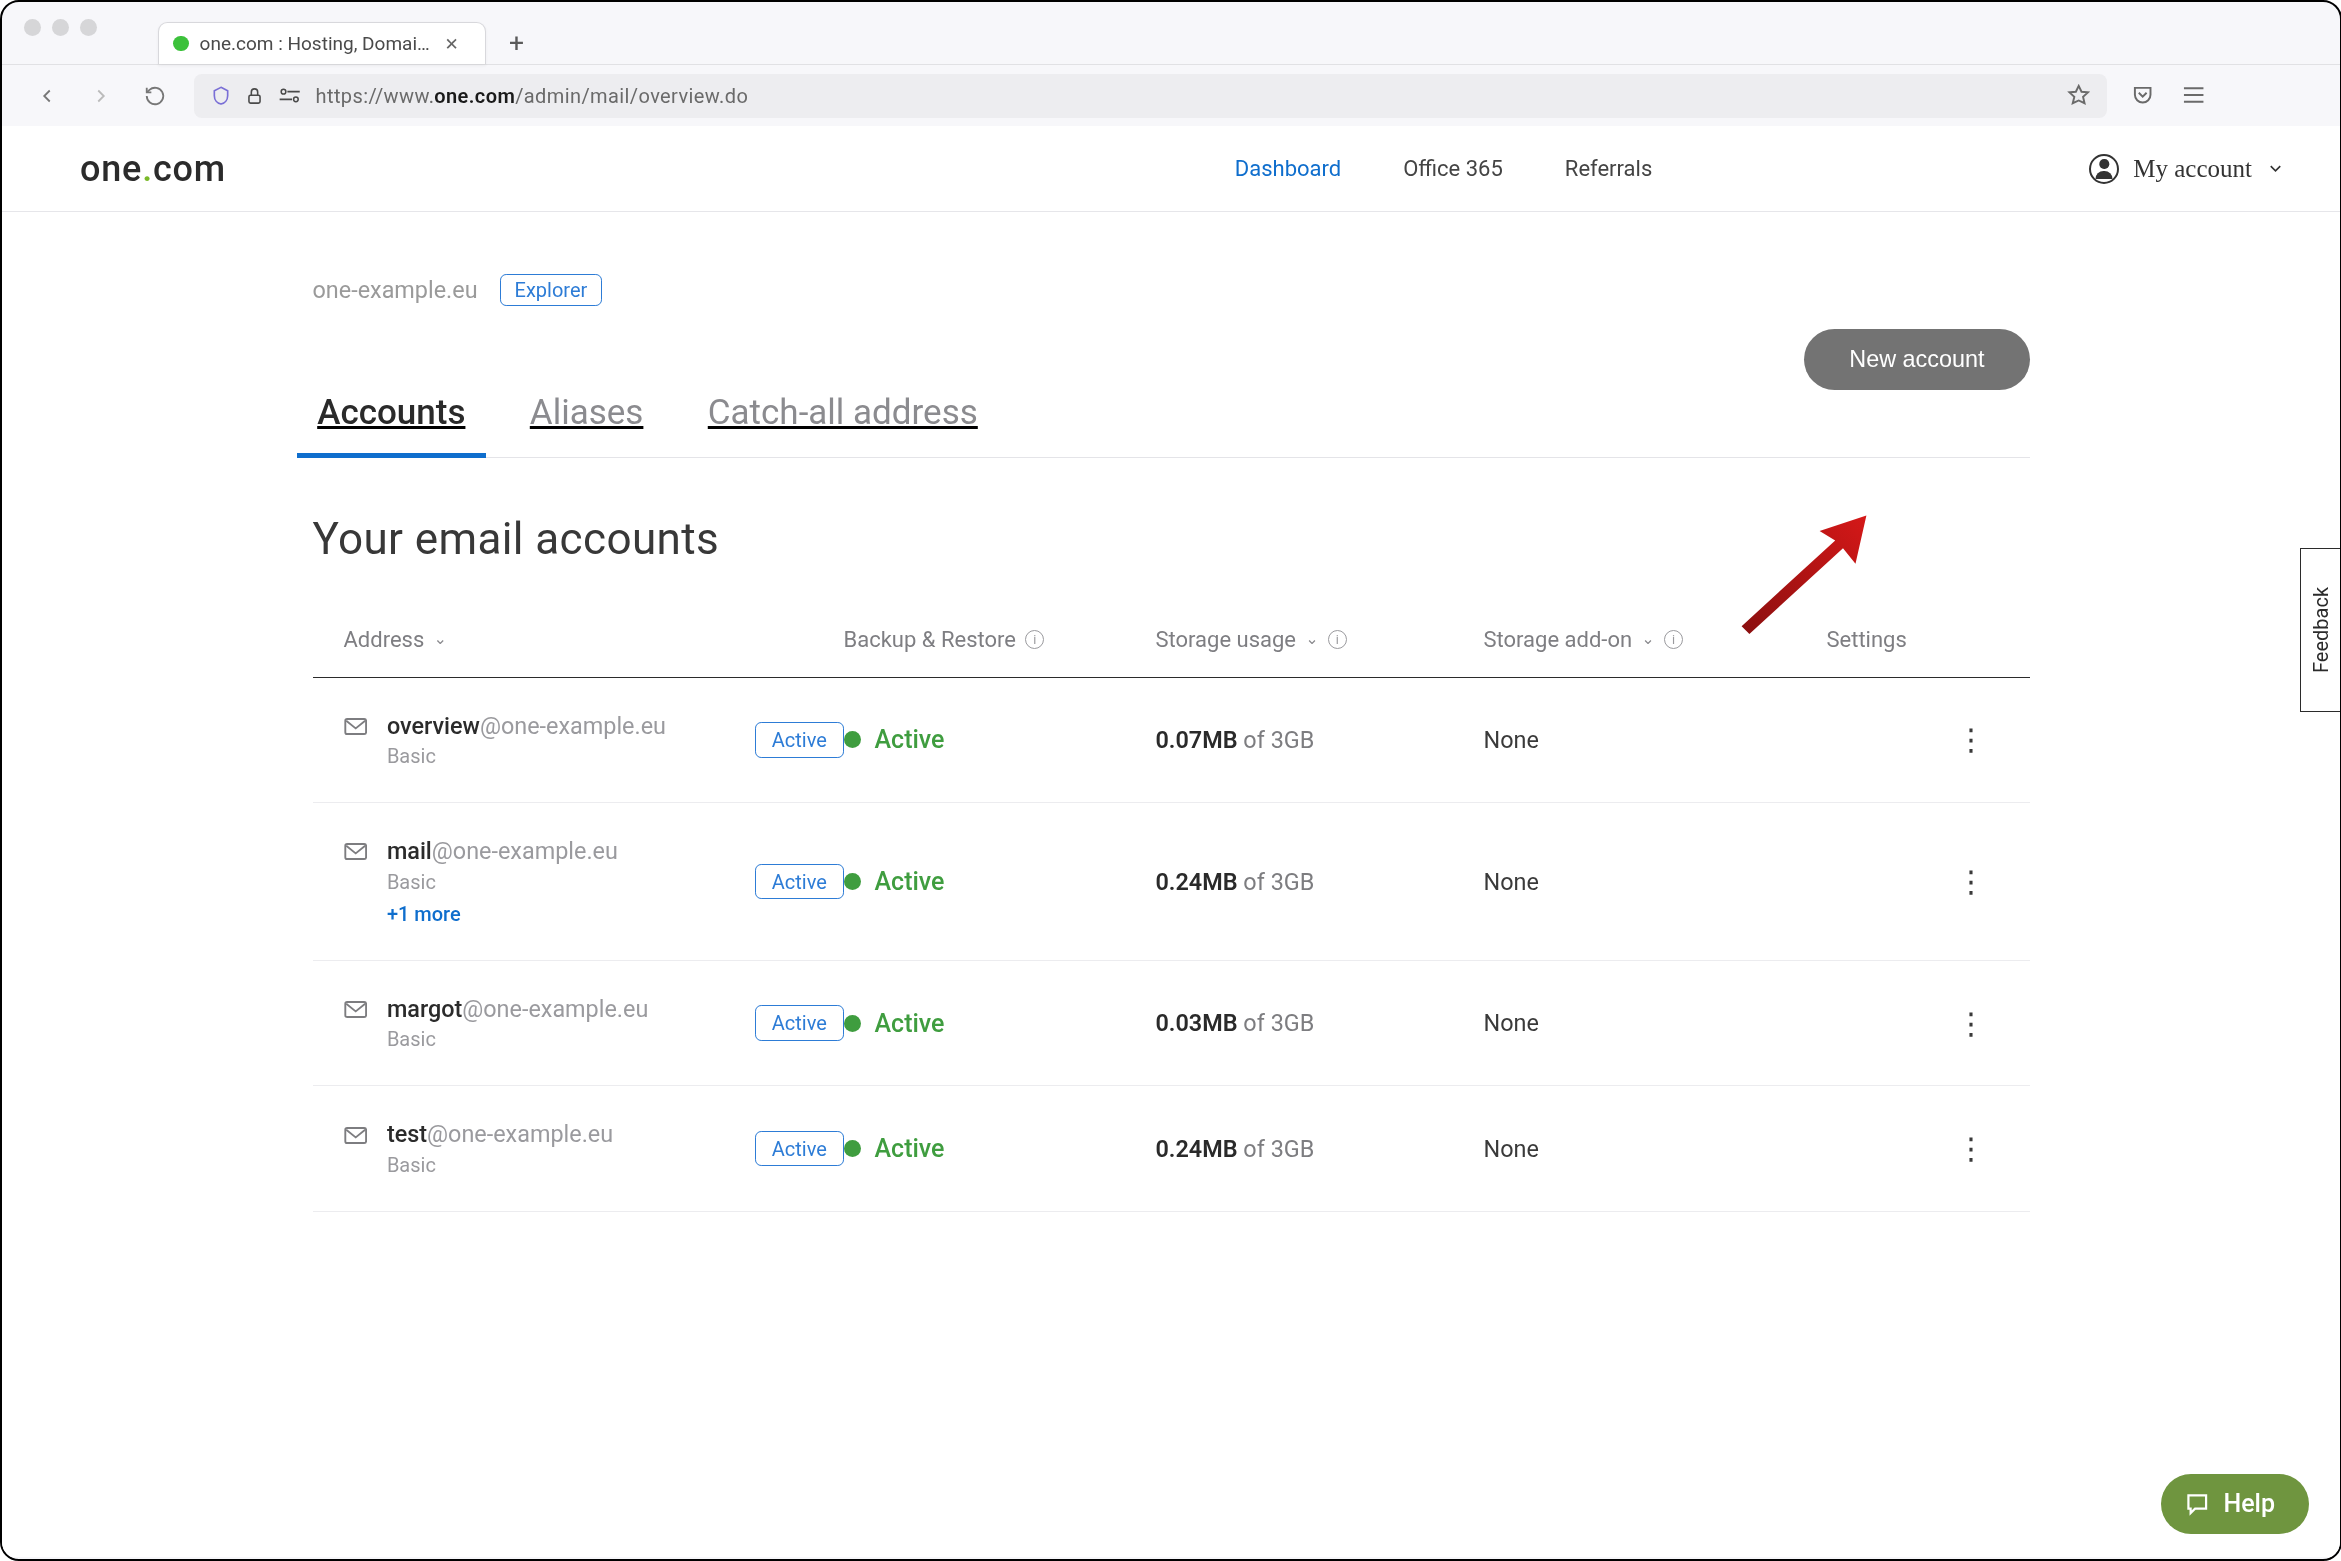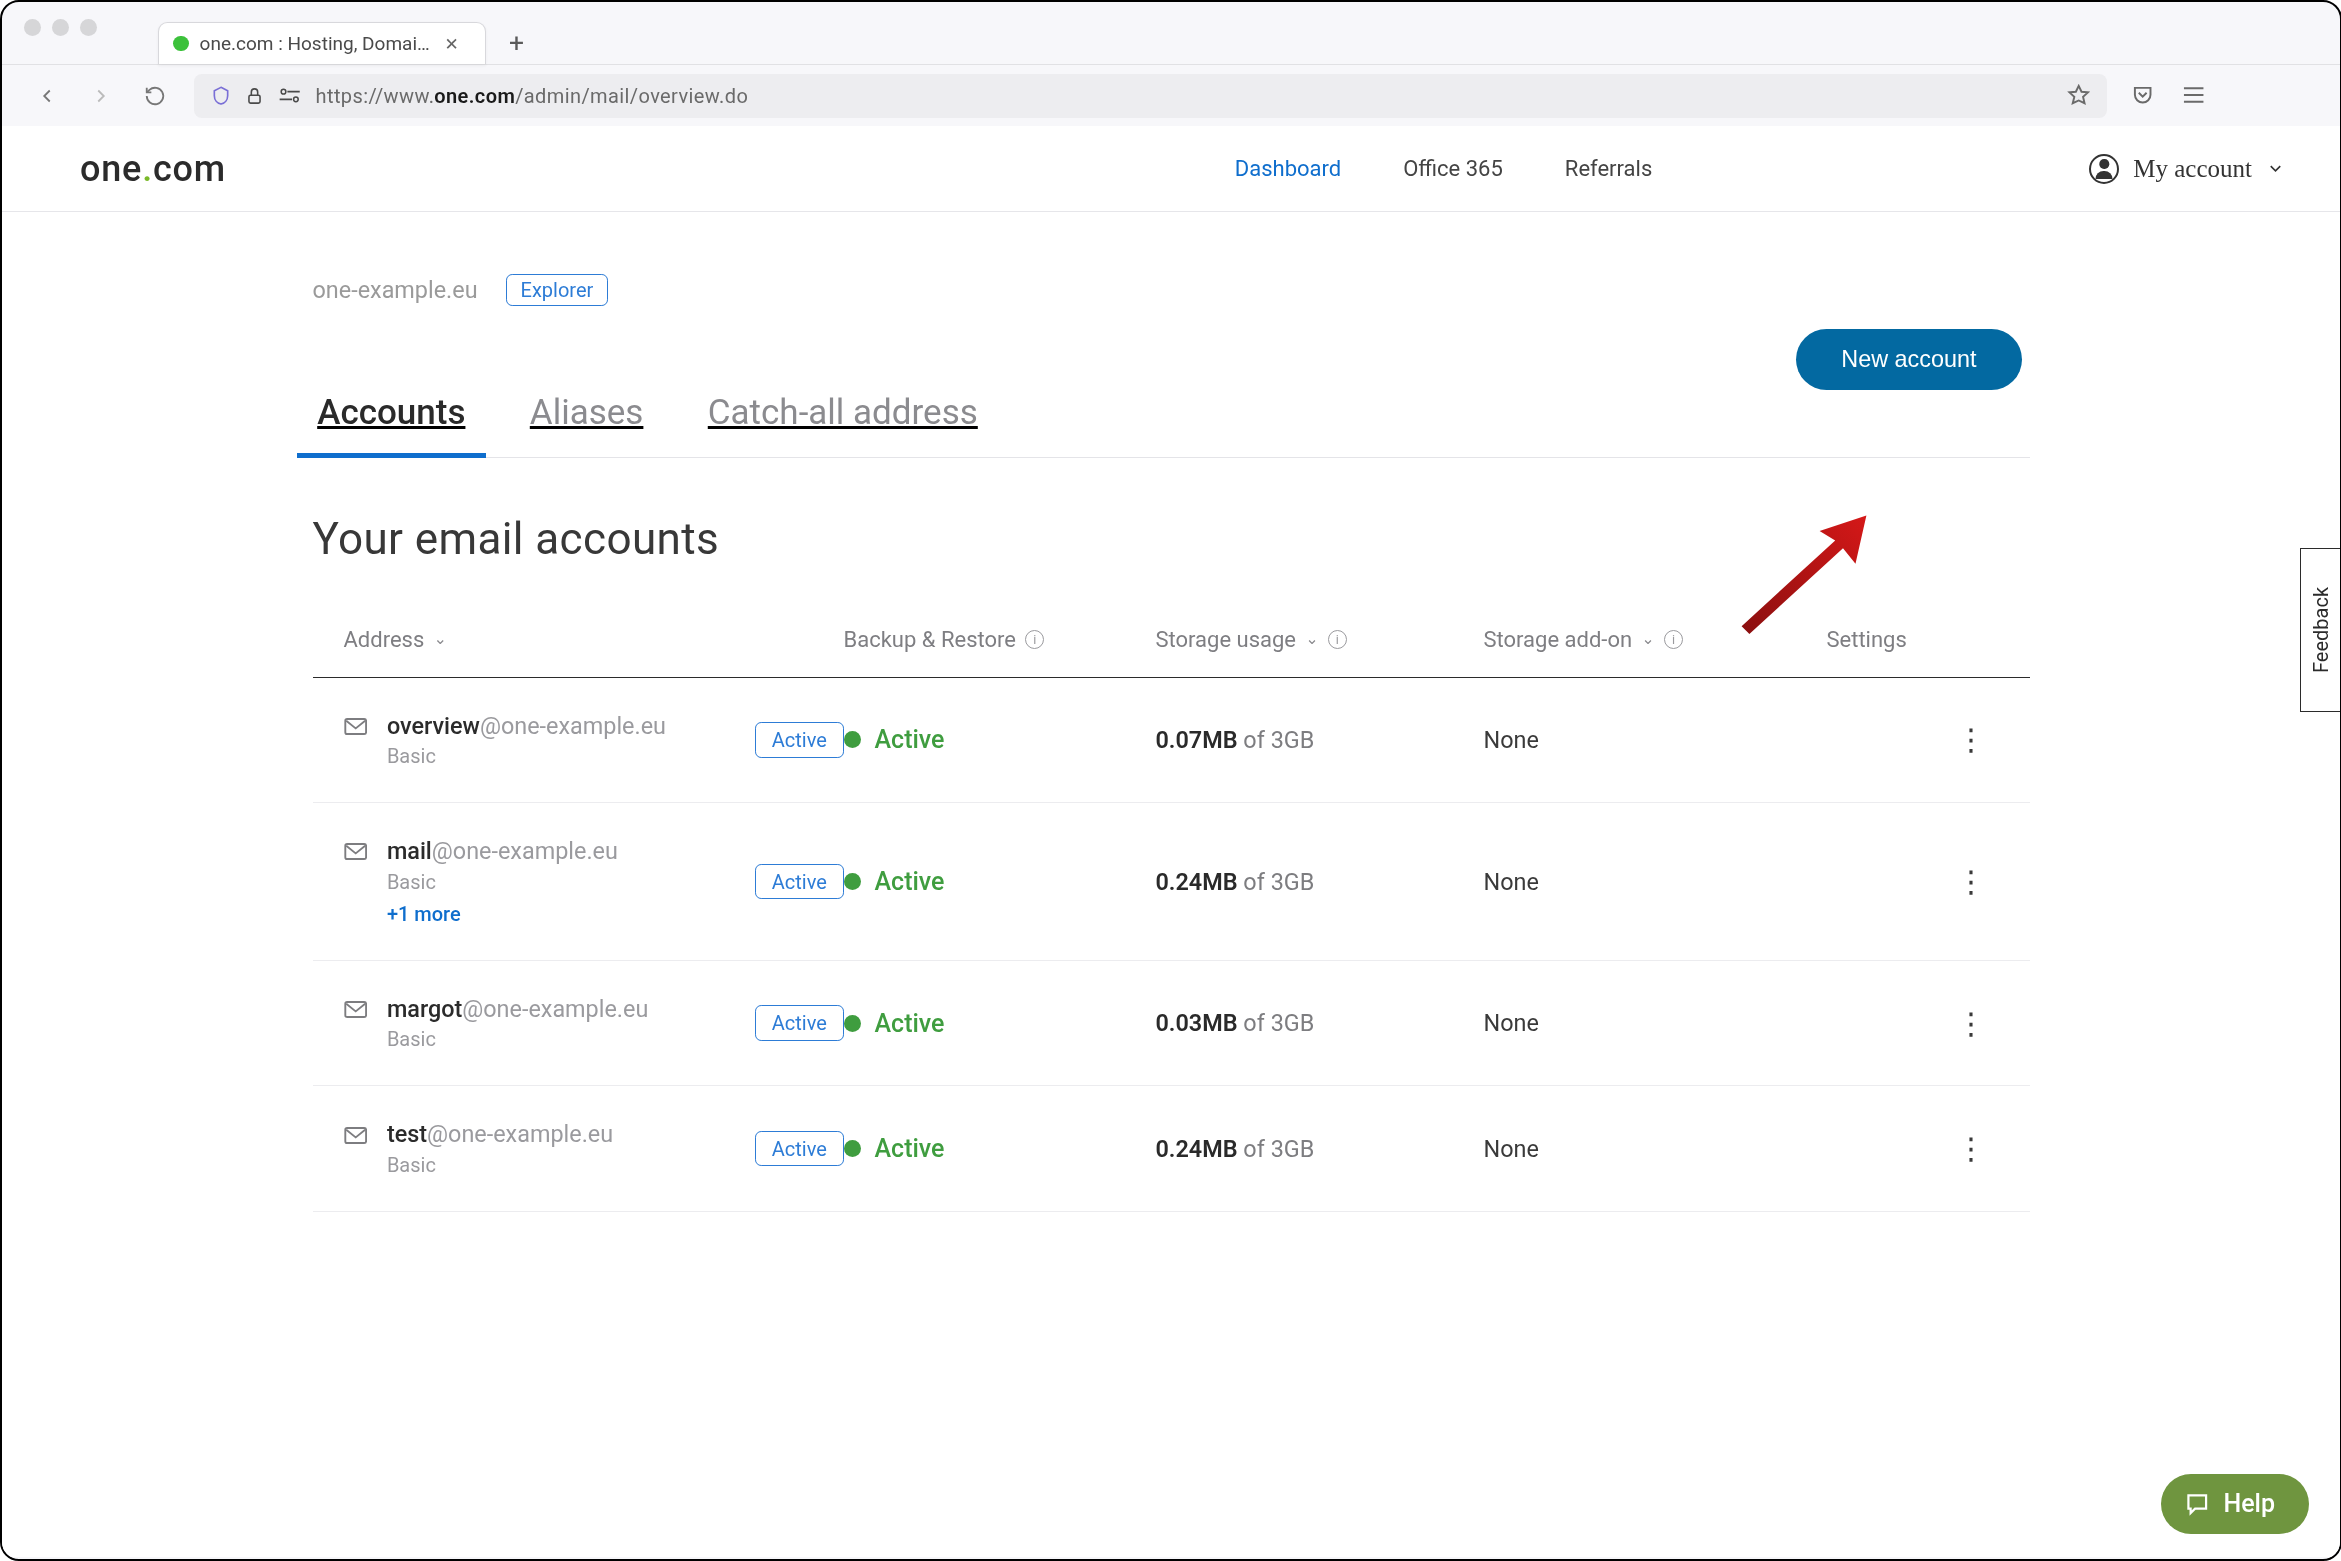--- a/index.html
+++ b/index.html
@@ -32,25 +32,25 @@
   .logo .dot { color:#7ab929; }
   .topnav { margin-left:auto; display:flex; align-items:center; gap:62px; font-size:22px; color:#444; }
   .topnav .nav-link.active { color:#0f6ecd; }
   .account-menu { margin-left:auto; display:flex; align-items:center; gap:14px; font-size:25px; color:#333; }
   .account-menu .avatar-icon { width:30px; height:30px; border:2.3px solid #333; border-radius:50%; position:relative; }
   .account-menu .avatar-icon::before { content:""; position:absolute; top:3.9px; left:50%; transform:translateX(-50%); width:9.4px; height:9.4px; border-radius:50%; background:#333; }
   .account-menu .avatar-icon::after { content:""; position:absolute; bottom:2.3px; left:50%; transform:translateX(-50%); width:17px; height:8.6px; border-radius:8.6px 8.6px 0 0; background:#333; }
 
   
   .content { max-width:1717px; margin:0 auto; padding:62px 0 0 0; position:relative; }
-  .crumb-row { display:flex; align-items:center; gap:28px; font-size:23.4px; color:#9a9a9a; }
+  .crumb-row { display:flex; align-items:center; gap:22px; font-size:23.4px; color:#9a9a9a; }
   .badge-explorer { border:1.6px solid #2d7cd6; color:#2d7cd6; border-radius:6.2px; padding:3.1px 14px; font-size:20px; }
   h1.page-title { font-size:72px; font-weight:400; color:#2a2a2a; margin-top:22px; letter-spacing:0.8px; }
 
-  .new-account-btn { position:absolute; right:8px; top:117px; background:#0369a1; color:#fff; font-size:23.4px; border:none; border-radius:31px; padding:17px 45px; font-weight:500; cursor:pointer; }
+  .new-account-btn { position:absolute; right:0; top:117px; background:#737373; color:#fff; font-size:23.4px; border:none; border-radius:31px; padding:17px 45px; font-weight:500; cursor:pointer; }
 
   
   .subtabs { margin-top:86px; display:flex; gap:55px; border-bottom:1.6px solid #e4e4e8; font-size:35px;text-decoration:underline; }
   .subtabs .subtab { padding:0 4.7px 23.4px 4.7px; color:#8b8b8f; cursor:pointer; position:relative; }
   .subtabs .subtab.active { color:#2a2a2a; font-weight:500; }
   .subtabs .subtab.active::after { content:""; position:absolute; left:-15.6px; right:-15.6px; bottom:-1.6px; height:4.7px; background:#0f6ecd; }
 
   h2.section-title { font-size:44px; font-weight:400; color:#383838; margin-top:55px; letter-spacing:0.4px; }
   p.section-sub { font-size:23.4px; color:#4d4d4f; margin-top:20px; }
 

